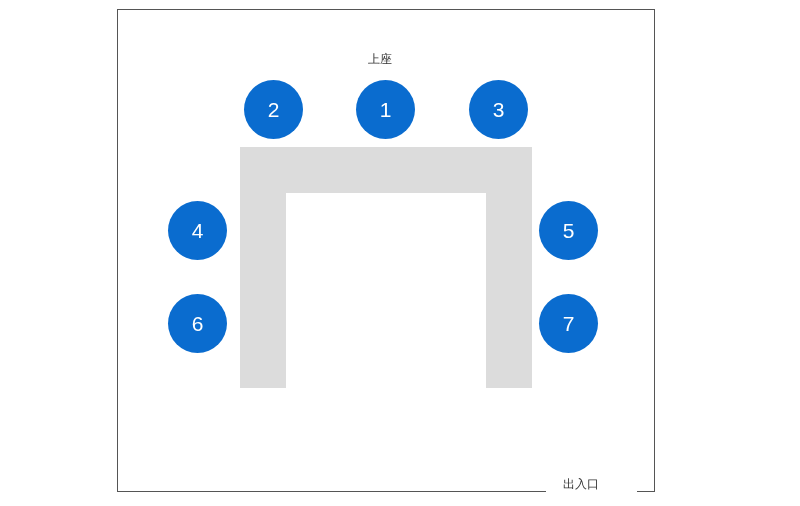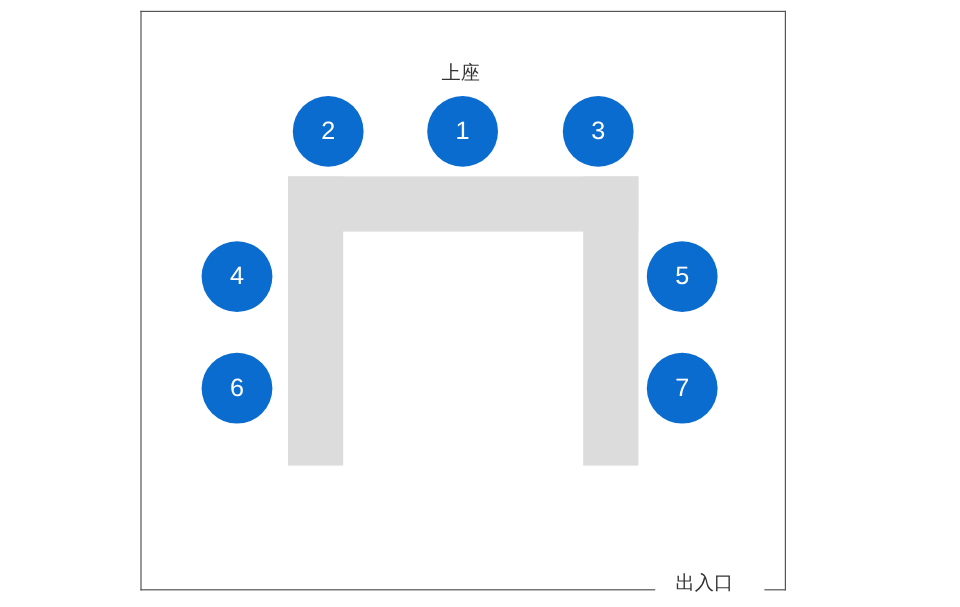--- a/index.html
+++ b/index.html
@@ -3,21 +3,21 @@
   <meta charset="utf-8">
   <style>
     html, body { margin: 0; padding: 0; background: #ffffff; }
     body { width: 800px; height: 506px; position: relative; overflow: hidden;
            font-family: "DejaVu Sans", "Liberation Sans", sans-serif; }
     .room-line { position: absolute; background: #555555; }
     .table-part { position: absolute; background: #dcdcdc; }
     .seat { position: absolute; width: 59px; height: 59px; border-radius: 50%;
             display: flex; align-items: center; justify-content: center;
             color: #ffffff; font-size: 21px; font-family: "Liberation Sans", sans-serif; }
-    .label { position: absolute; color: #333333; font-size: 16px; white-space: nowrap; }
+    .label { position: absolute; color: #333333; font-size: 12px; white-space: nowrap; }
   </style>
 </head>
 <body>
 
 <div class="room-line" style="left:117px; top:9px; width:538px; height:1px;"></div>
 <div class="room-line" style="left:117px; top:9px; width:1px; height:483px;"></div>
 <div class="room-line" style="left:654px; top:9px; width:1px; height:483px;"></div>
 <div class="room-line" style="left:117px; top:491px; width:429px; height:1px;"></div>
 <div class="room-line" style="left:637px; top:491px; width:18px; height:1px;"></div>
 

